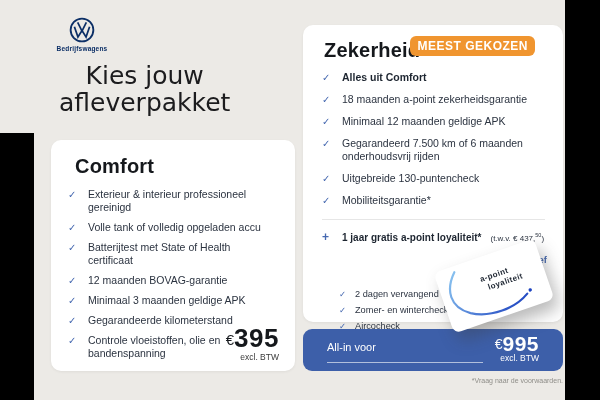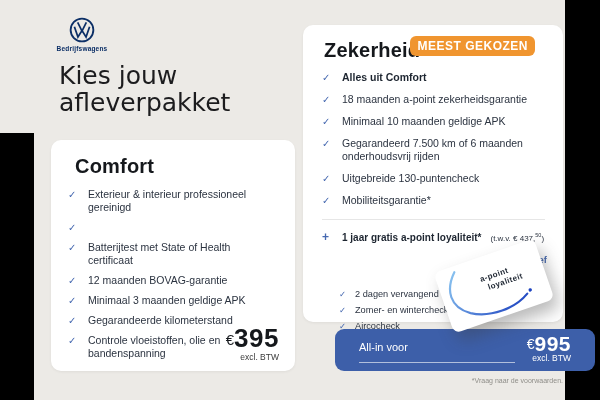--- a/index.html
+++ b/index.html
@@ -14,21 +14,21 @@
 
   
   .vw-logo { position:absolute; left:69px; top:17px; width:26px; height:26px; }
   .brand-label {
     position:absolute; left:32px; top:45px; width:100px; text-align:center;
     font-size:6.5px; font-weight:700; color:#0c2f66; letter-spacing:.2px;
   }
   .page-title {
     position:absolute; left:59px; top:62px;
     font-family:"DejaVu Sans","Liberation Sans",sans-serif;
-    font-size:25px; line-height:27px; font-weight:500; color:#1c1c1e;
+    font-size:25px; line-height:27px; font-weight:500; color:#1c1c1e;text-align:center;
   }
 
   
   .card {
     position:absolute; background:#fff; border-radius:10px;
     box-shadow:0 1px 3px rgba(0,0,0,.06); box-sizing:border-box;
   }
   .card-comfort { left:51px; top:140px; width:244px; height:231px; padding:15px 30px 0 17px; }
   .card-zeker   { left:303px; top:25px; width:260px; height:297px; padding:14px 16px 0 19px; }
 
@@ -79,21 +79,21 @@
   .loyalty-card svg { position:absolute; left:0; top:0; }
   .loyalty-text {
     position:absolute; left:42px; top:17px; font-size:8px; font-weight:700;
     color:#1f2733; letter-spacing:.4px; line-height:10px;
   }
   .loyalty-text .l2 { margin-left:5px; }
 
   
   .zeker-footer {
     position:absolute; left:303px; top:329px; width:260px; height:42px;
-    background:#3D5FA9; border-radius:9px; color:#fff; z-index:2;margin-left:32px;
+    background:#3D5FA9; border-radius:9px; color:#fff; z-index:2;
   }
   .allin { position:absolute; left:24px; top:12px; font-size:11px; }
   .footer-line { position:absolute; left:24px; top:33px; width:156px; height:1px; background:rgba(255,255,255,.6); }
   .footer-price { position:absolute; right:24px; top:3px; text-align:right; }
   .fp-row .cur { font-size:14px; font-weight:400; vertical-align:2px; }
   .fp-row .amount { font-size:21px; font-weight:700; letter-spacing:.5px; }
   .fp-note { font-size:8.5px; margin-top:-3px; }
 
   .footnote {
     position:absolute; left:303px; top:377px; width:260px; text-align:right;
@@ -122,20 +122,21 @@
 
   <div class="card card-comfort">
     <div class="card-title">Comfort</div>
     <ul class="check-list">
       <li class="check-item">
           <span class="check">✓</span>
           <span>Exterieur &amp; interieur professioneel gereinigd</span>
         </li>
       <li class="check-item">
           <span class="check">✓</span>
+          <span>Volle tank of volledig opgeladen accu</span>
         </li>
       <li class="check-item">
           <span class="check">✓</span>
           <span>Batterijtest met State of Health certificaat</span>
         </li>
       <li class="check-item">
           <span class="check">✓</span>
           <span>12 maanden BOVAG-garantie</span>
         </li>
       <li class="check-item">
@@ -164,21 +165,21 @@
       <li class="check-item bold">
           <span class="check">✓</span>
           <span>Alles uit Comfort</span>
         </li>
       <li class="check-item">
           <span class="check">✓</span>
           <span>18 maanden a-point zekerheidsgarantie</span>
         </li>
       <li class="check-item">
           <span class="check">✓</span>
-          <span>Minimaal 10 maanden geldige APK</span>
+          <span>Minimaal 12 maanden geldige APK</span>
         </li>
       <li class="check-item">
           <span class="check">✓</span>
           <span>Gegarandeerd 7.500 km of 6 maanden onderhoudsvrij rijden</span>
         </li>
       <li class="check-item">
           <span class="check">✓</span>
           <span>Uitgebreide 130-puntencheck</span>
         </li>
       <li class="check-item">

